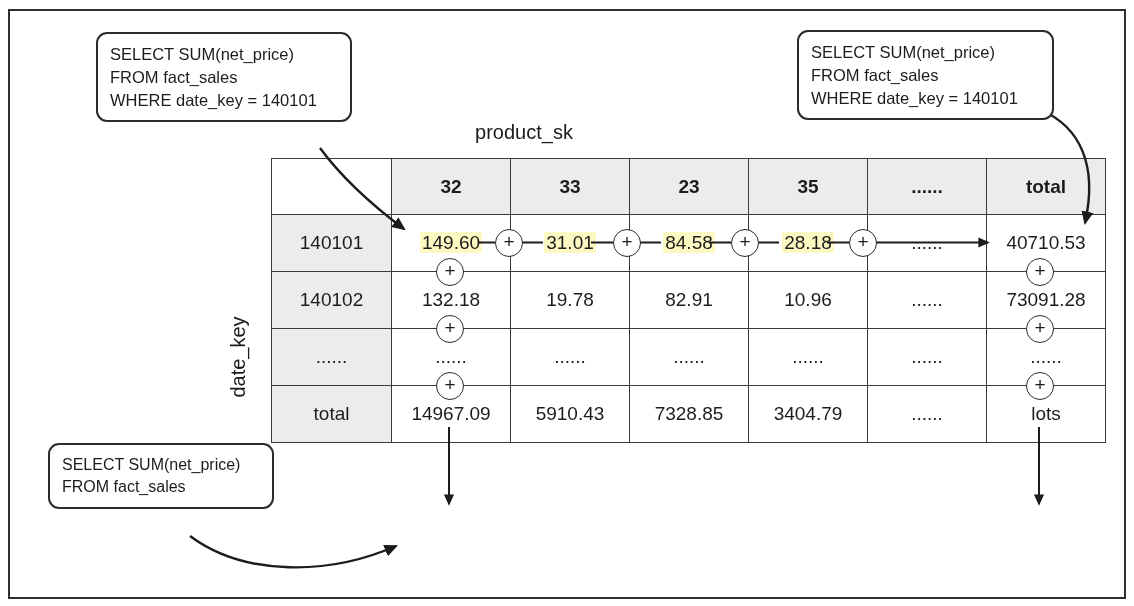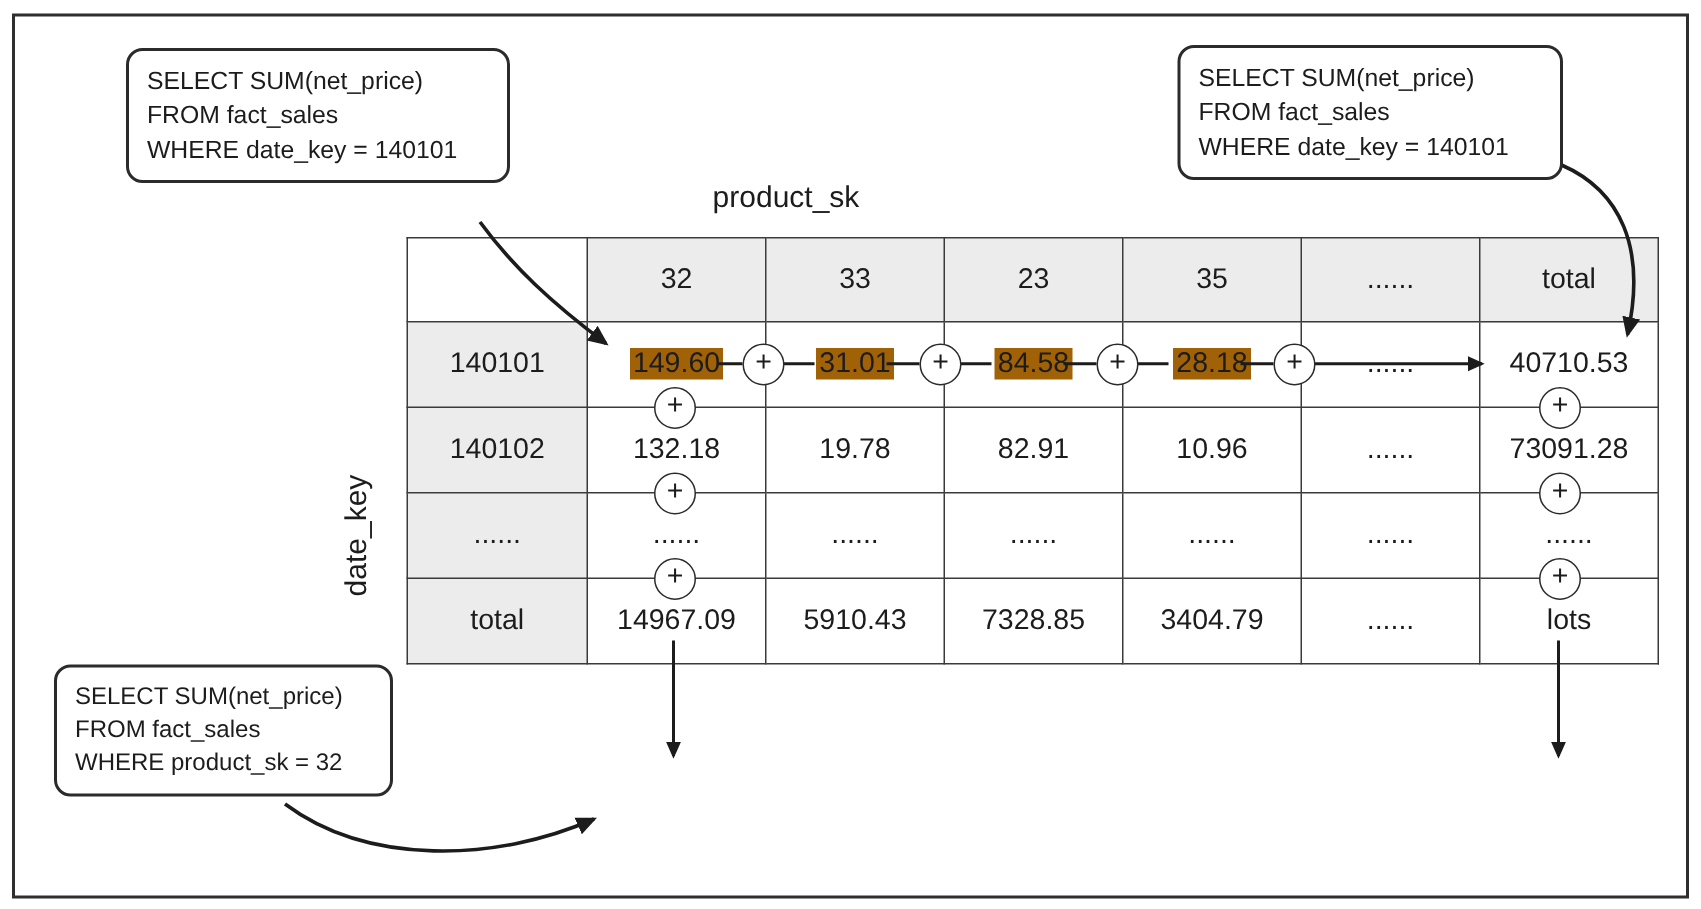--- a/index.html
+++ b/index.html
@@ -8,30 +8,30 @@
   .frame{position:absolute;left:8px;top:9px;width:1114px;height:586px;border:2px solid #2e2e2e;background:#fff;}
 
   
   table.grid{position:absolute;left:271px;top:158px;border-collapse:collapse;z-index:1;
              font-size:19px;table-layout:fixed;}
   table.grid td{border:1.4px solid #3a3a3a;text-align:center;padding:0;overflow:visible;}
   td.corner{border:none;background:transparent;}
   td.hdr{background:#ececec;}
   tr.hrow{height:56px;}
   tr.drow{height:57px;}
-  .cw-rh{width:119px;} .cw-d{width:118px;}
-  .vw{padding:0 2px;background:#a16207;}
+  .cw-rh{width:119px;} .cw-d{width:118px;font-weight:bold;}
+  .vw{padding:0 2px;background:#fef9c3;}
 
   
   .plus{position:absolute;width:26px;height:26px;border:1.7px solid #2b2b2b;border-radius:50%;
         background:#fff;z-index:3;text-align:center;line-height:23px;font-size:19px;color:#1c1c1c;}
 
   
   .callout{position:absolute;background:#fff;border:2px solid #2b2b2b;border-radius:11px;
-           padding:9px 12px;font-size:16.5px;line-height:1.38;z-index:4;white-space:nowrap;}
+           padding:9px 12px;font-size:16.5px;line-height:1.38;z-index:4;white-space:nowrap;margin-left:12px;}
 
   
   .axis-top{position:absolute;left:449px;top:121px;width:150px;text-align:center;
             font-size:20px;z-index:2;}
   .axis-left{position:absolute;left:170px;top:344px;width:140px;height:26px;text-align:center;
              font-size:20px;transform:rotate(-90deg);z-index:2;}
 
   svg.overlay{position:absolute;left:0;top:0;width:1134px;height:606px;z-index:2;pointer-events:none;}
 </style>
 </head>
@@ -51,21 +51,20 @@
 
   <div class="callout" style="left:785px;top:30px;width:229px;">
     <div>SELECT SUM(net_price)</div>
     <div>FROM fact_sales</div>
     <div>WHERE date_key = 140101</div>
   </div>
 
   <div class="callout" style="left:36px;top:443px;width:198px;font-size:16px;">
     <div>SELECT SUM(net_price)</div>
     <div>FROM fact_sales</div>
-    <div>WHERE product_sk = 32</div>
   </div>
 
   <table class="grid">
     <tbody>
         <tr class="hrow">
       <td class="corner cw-rh"></td>
       <td class="hdr cw-d">32</td>
       <td class="hdr cw-d">33</td>
       <td class="hdr cw-d">23</td>
       <td class="hdr cw-d">35</td>

